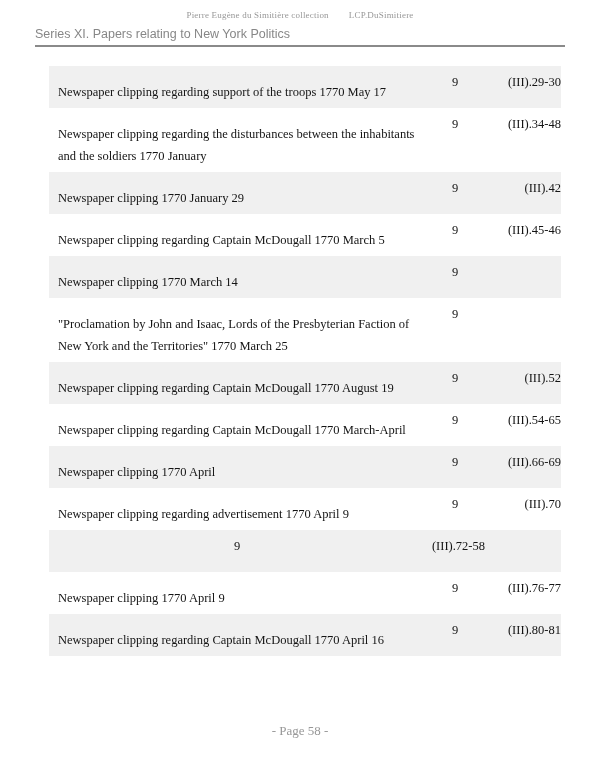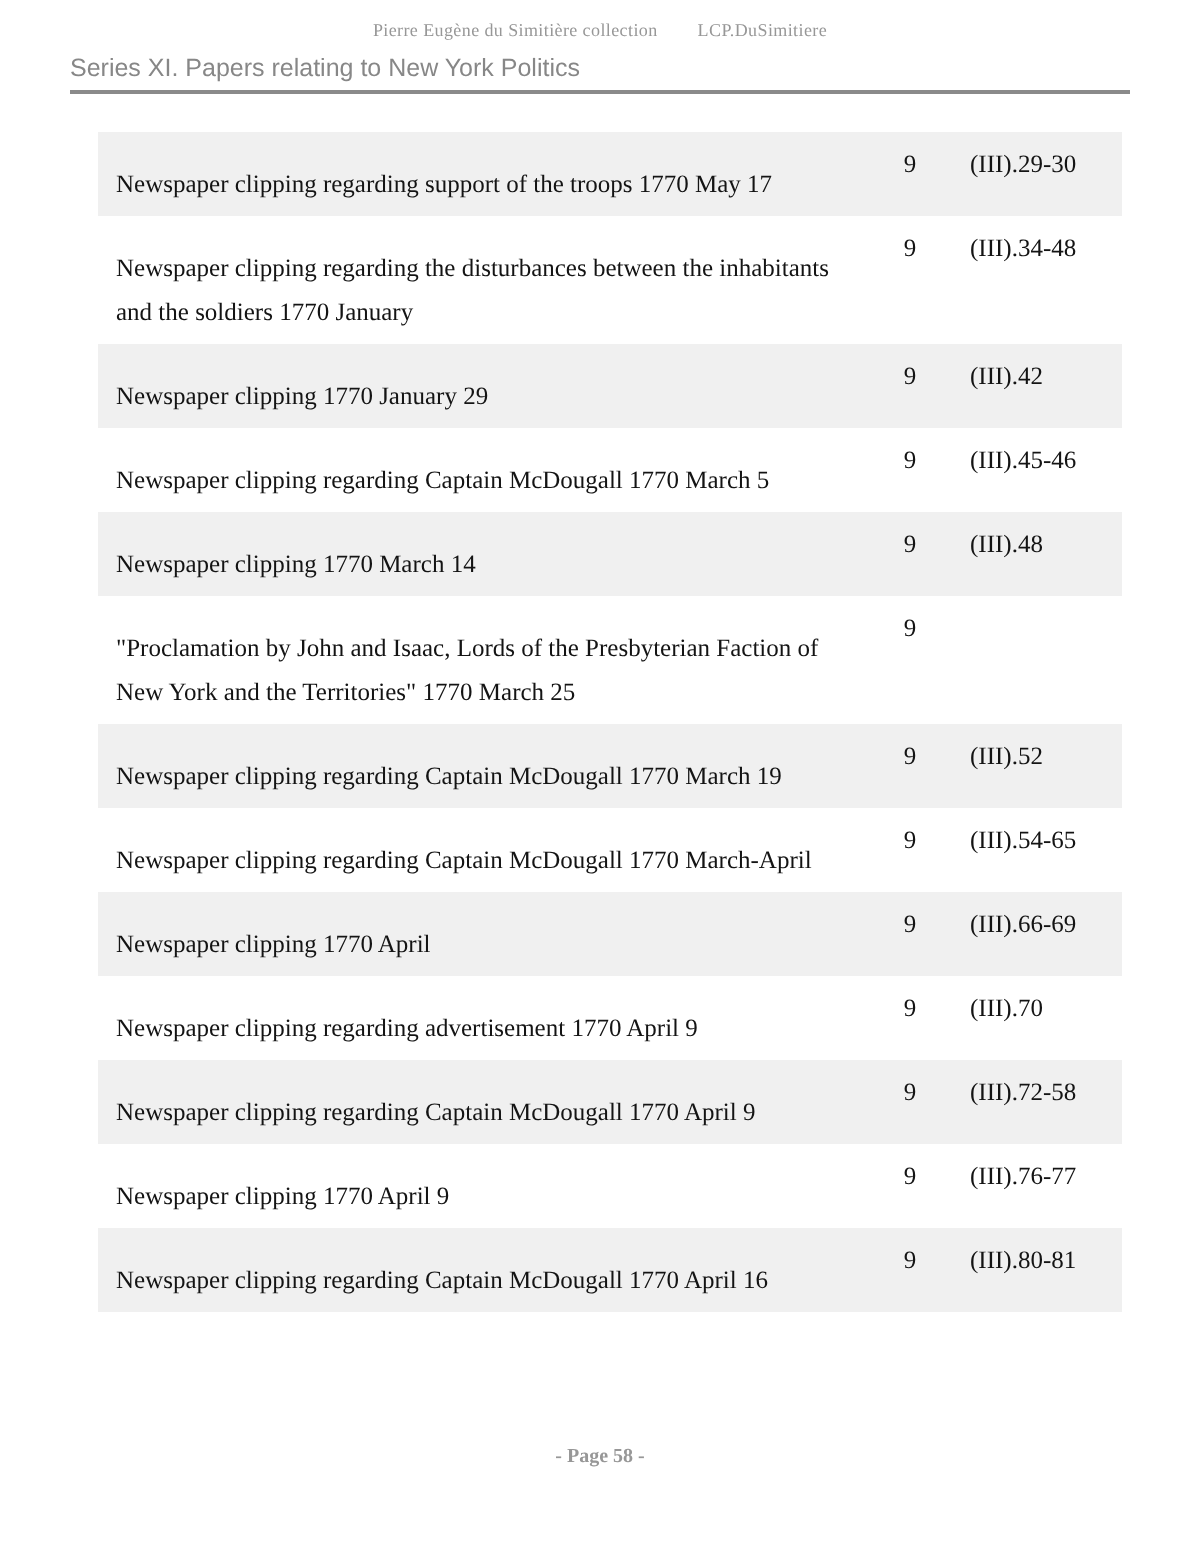--- a/index.html
+++ b/index.html
@@ -66,31 +66,30 @@
   .cell.title {
     padding: 15px 8px 5px 9px;
     line-height: 22px;
   }
   .cell.box {
     padding-top: 9px;
     text-align: center;
   }
   .cell.ref {
     padding-top: 9px;
-    text-align: left;
+    text-align: right;
   }
   .page-footer {
     position: absolute;
     top: 723px;
     left: 0;
     width: 100%;
     text-align: center;
-    font-size: 10px;
+    font-size: 13px;
     color: var(--muted, #979797);
-    font-weight: bold;
   }
 </style>
 </head>
 <body>
 
 <div class="page">
 
   <div class="doc-header">
     <span>Pierre Eugène du Simitière collection</span><span class="callnum">LCP.DuSimitiere</span>
   </div>
@@ -116,48 +115,46 @@
         <div class="cell ref">(III).42</div>
       </div>
       <div class="row">
         <div class="cell title">Newspaper clipping regarding Captain McDougall 1770 March 5</div>
         <div class="cell box">9</div>
         <div class="cell ref">(III).45-46</div>
       </div>
       <div class="row shaded">
         <div class="cell title">Newspaper clipping 1770 March 14</div>
         <div class="cell box">9</div>
-        <div class="cell ref">(III).48</div>
       </div>
       <div class="row">
         <div class="cell title">"Proclamation by John and Isaac, Lords of the Presbyterian Faction of New York and the Territories" 1770 March 25</div>
         <div class="cell box">9</div>
       </div>
       <div class="row shaded">
-        <div class="cell title">Newspaper clipping regarding Captain McDougall 1770 March 19</div>
+        <div class="cell title">Newspaper clipping regarding Captain McDougall 1770 August 19</div>
         <div class="cell box">9</div>
         <div class="cell ref">(III).52</div>
       </div>
       <div class="row">
         <div class="cell title">Newspaper clipping regarding Captain McDougall 1770 March-April</div>
         <div class="cell box">9</div>
         <div class="cell ref">(III).54-65</div>
       </div>
       <div class="row shaded">
         <div class="cell title">Newspaper clipping 1770 April</div>
         <div class="cell box">9</div>
         <div class="cell ref">(III).66-69</div>
       </div>
       <div class="row">
         <div class="cell title">Newspaper clipping regarding advertisement 1770 April 9</div>
         <div class="cell box">9</div>
         <div class="cell ref">(III).70</div>
       </div>
       <div class="row shaded">
-        <div class="cell title">Newspaper clipping regarding Captain McDougall 1770 April 9</div>
         <div class="cell box">9</div>
         <div class="cell ref">(III).72-58</div>
       </div>
       <div class="row">
         <div class="cell title">Newspaper clipping 1770 April 9</div>
         <div class="cell box">9</div>
         <div class="cell ref">(III).76-77</div>
       </div>
       <div class="row shaded">
         <div class="cell title">Newspaper clipping regarding Captain McDougall 1770 April 16</div>

